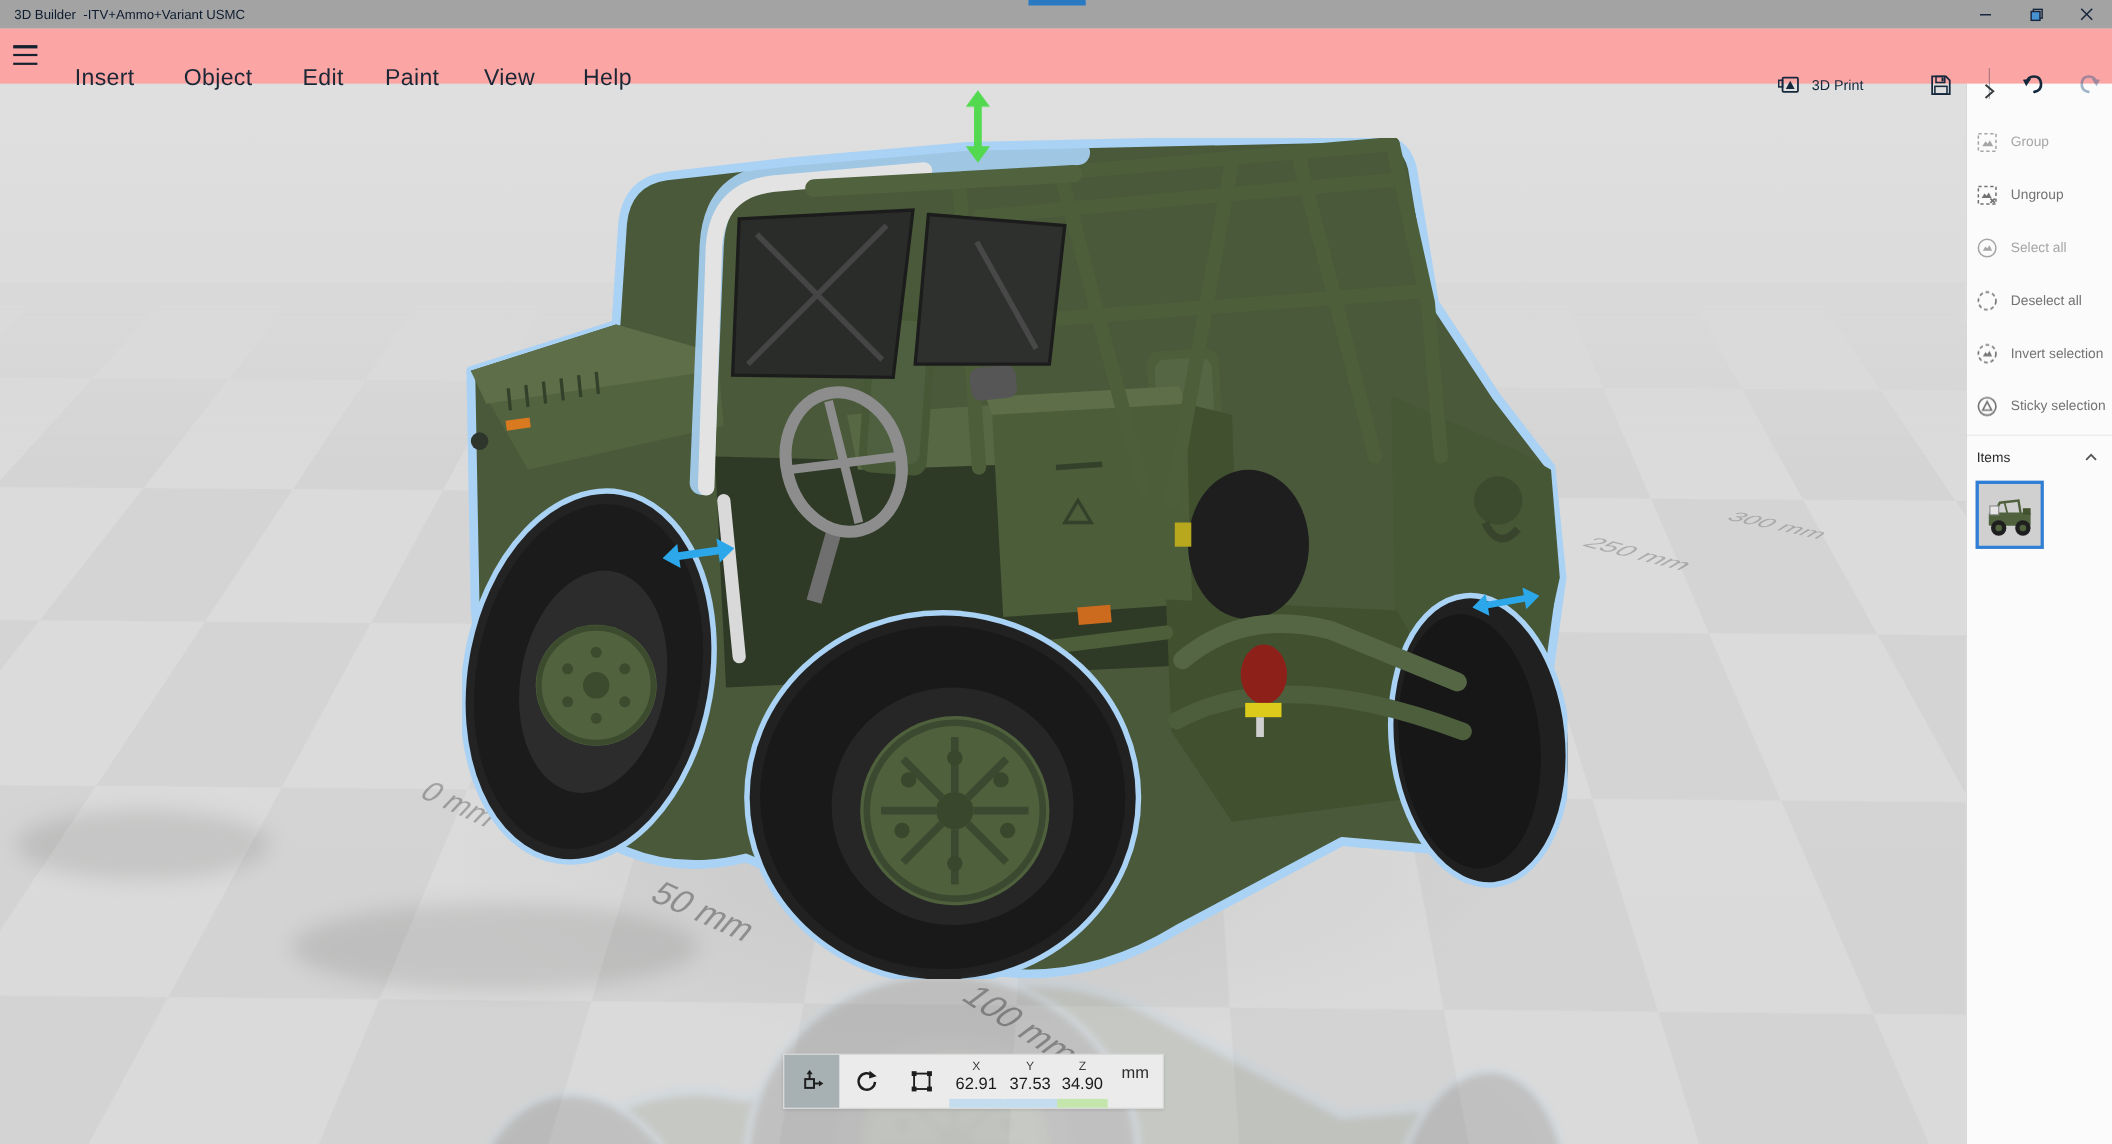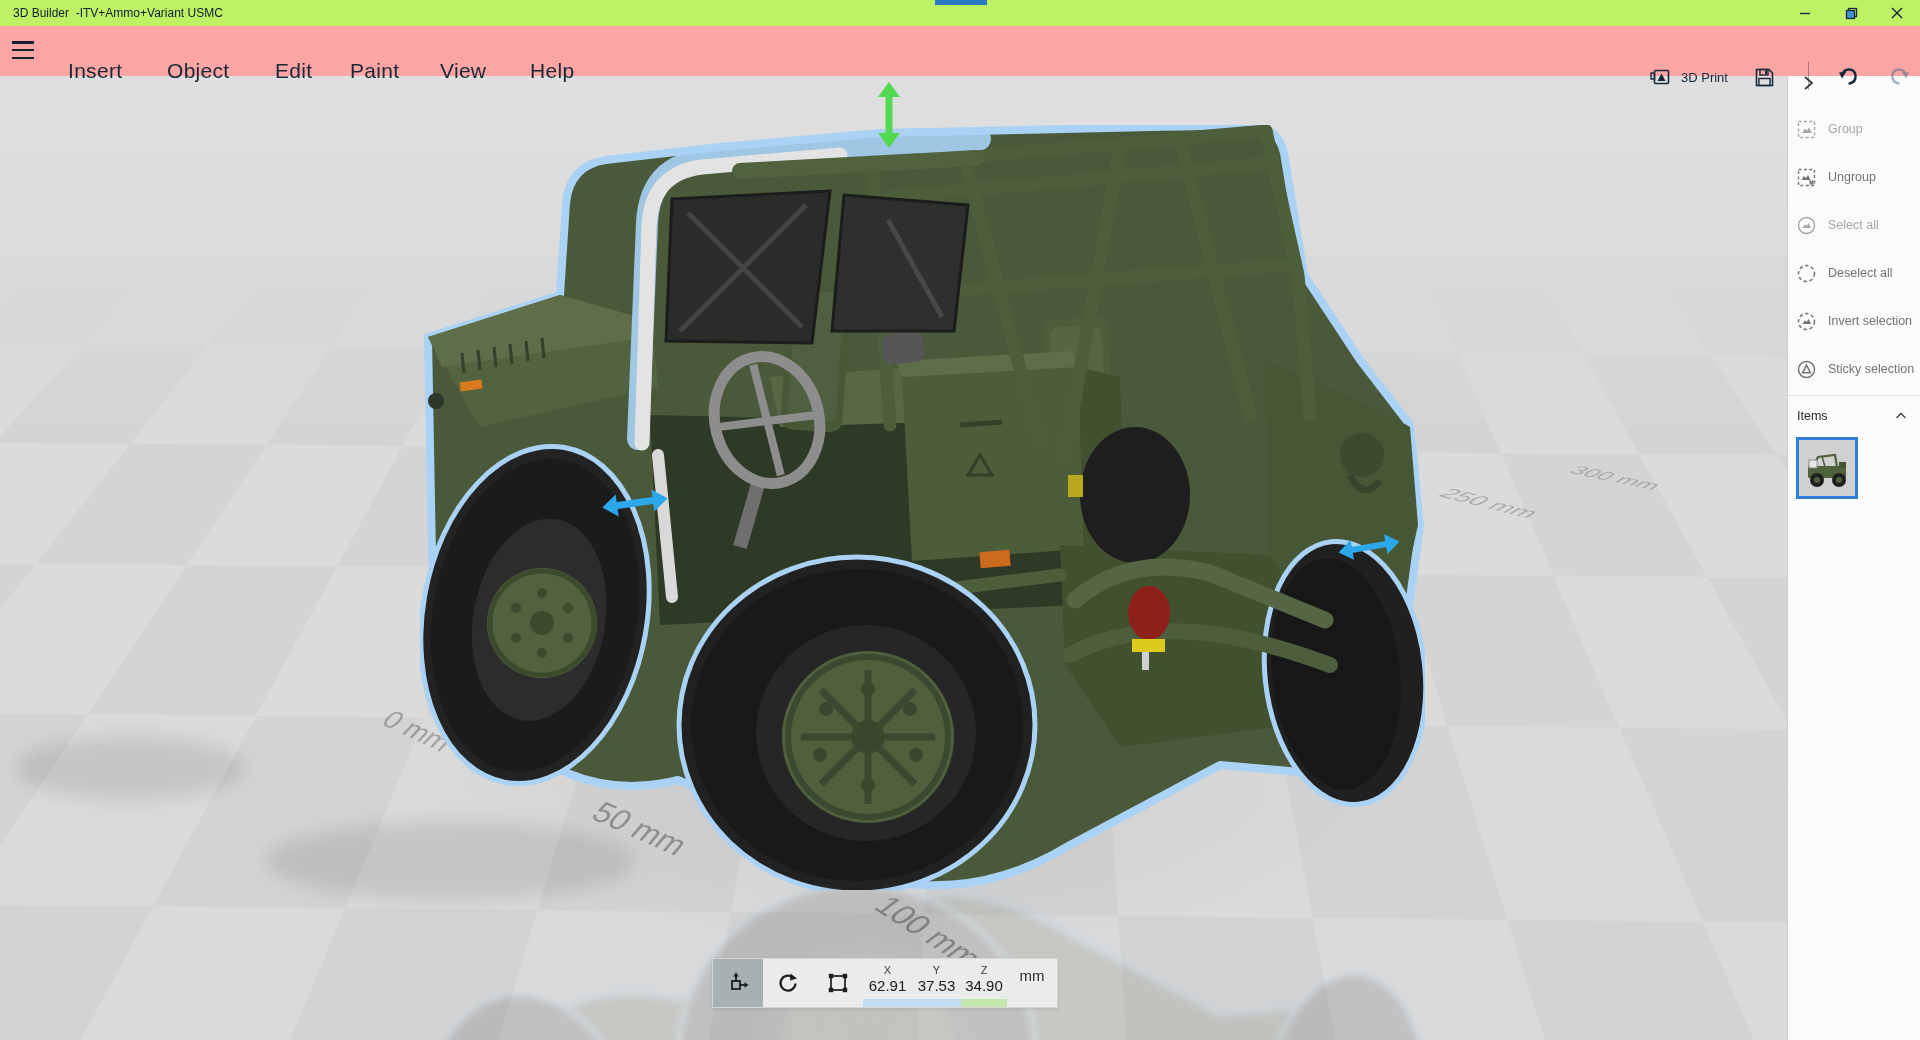--- a/index.html
+++ b/index.html
@@ -2,33 +2,33 @@
 <html><head>
 <meta charset="utf-8">
 <style>
   html,body{margin:0;padding:0;}
   body{
     width:1920px;height:1040px;overflow:hidden;position:relative;
     font-family:"Liberation Sans", sans-serif;background:#dadada;
     -webkit-font-smoothing:antialiased;
   }
   
-  .titlebar{position:absolute;left:0;top:0;width:1920px;height:26px;background:#bef264;z-index:50;}
+  .titlebar{position:absolute;left:0;top:0;width:1920px;height:26px;background:#a3a3a3;z-index:50;}
   .titlebar .accent{position:absolute;left:935px;top:0;width:52px;height:5px;background:#2a7ac2;}
   .title-text{position:absolute;left:13px;top:6px;font-size:12px;color:#0e1c30;white-space:pre;}
   .win-controls{position:absolute;right:0;top:0;height:26px;display:flex;}
   .win-btn{width:46px;height:26px;display:flex;align-items:center;justify-content:center;color:#17273f;}
   
   .menubar{position:absolute;left:0;top:26px;width:1920px;height:50px;background:#fca5a5;z-index:50;}
   .hamburger{position:absolute;left:12px;top:15px;width:22px;height:18px;display:flex;flex-direction:column;justify-content:space-between;cursor:pointer;}
   .hamburger span{display:block;height:2.5px;background:#14212e;}
   .menu-item{position:absolute;top:33px;font-size:21px;color:#1a2836;letter-spacing:.3px;cursor:pointer;font-weight:400;}
   .mi-0{left:68px}.mi-1{left:167px}.mi-2{left:275px}.mi-3{left:350px}.mi-4{left:440px}.mi-5{left:530px}
   .menu-right-item{position:absolute;top:26px;height:50px;display:flex;align-items:center;color:#15293d;}
-  .print-group{left:1650px;cursor:pointer;}
+  .print-group{left:1616px;cursor:pointer;}
   .print-label{font-size:13px;margin-left:9px;color:#15293d;}
   .save-btn{left:1754px;cursor:pointer;}
   .mr-divider{position:absolute;left:1808px;top:36px;width:1px;height:28px;background:rgba(10,30,50,.35);}
   .undo-btn{left:1836px;cursor:pointer;}
   .redo-btn{left:1888px;opacity:.45;}
   
   .viewport{position:absolute;left:0;top:76px;width:1787px;height:964px;overflow:hidden;
     background:linear-gradient(#dfdfdf 0%,#dadada 30%,#d6d6d6 100%);}
   .floor{position:absolute;left:-650px;top:190px;width:3300px;height:1700px;
     background:repeating-conic-gradient(#dcdddc 0% 25%, #cfd0cf 25% 50%) 0 0 / 230px 230px;

